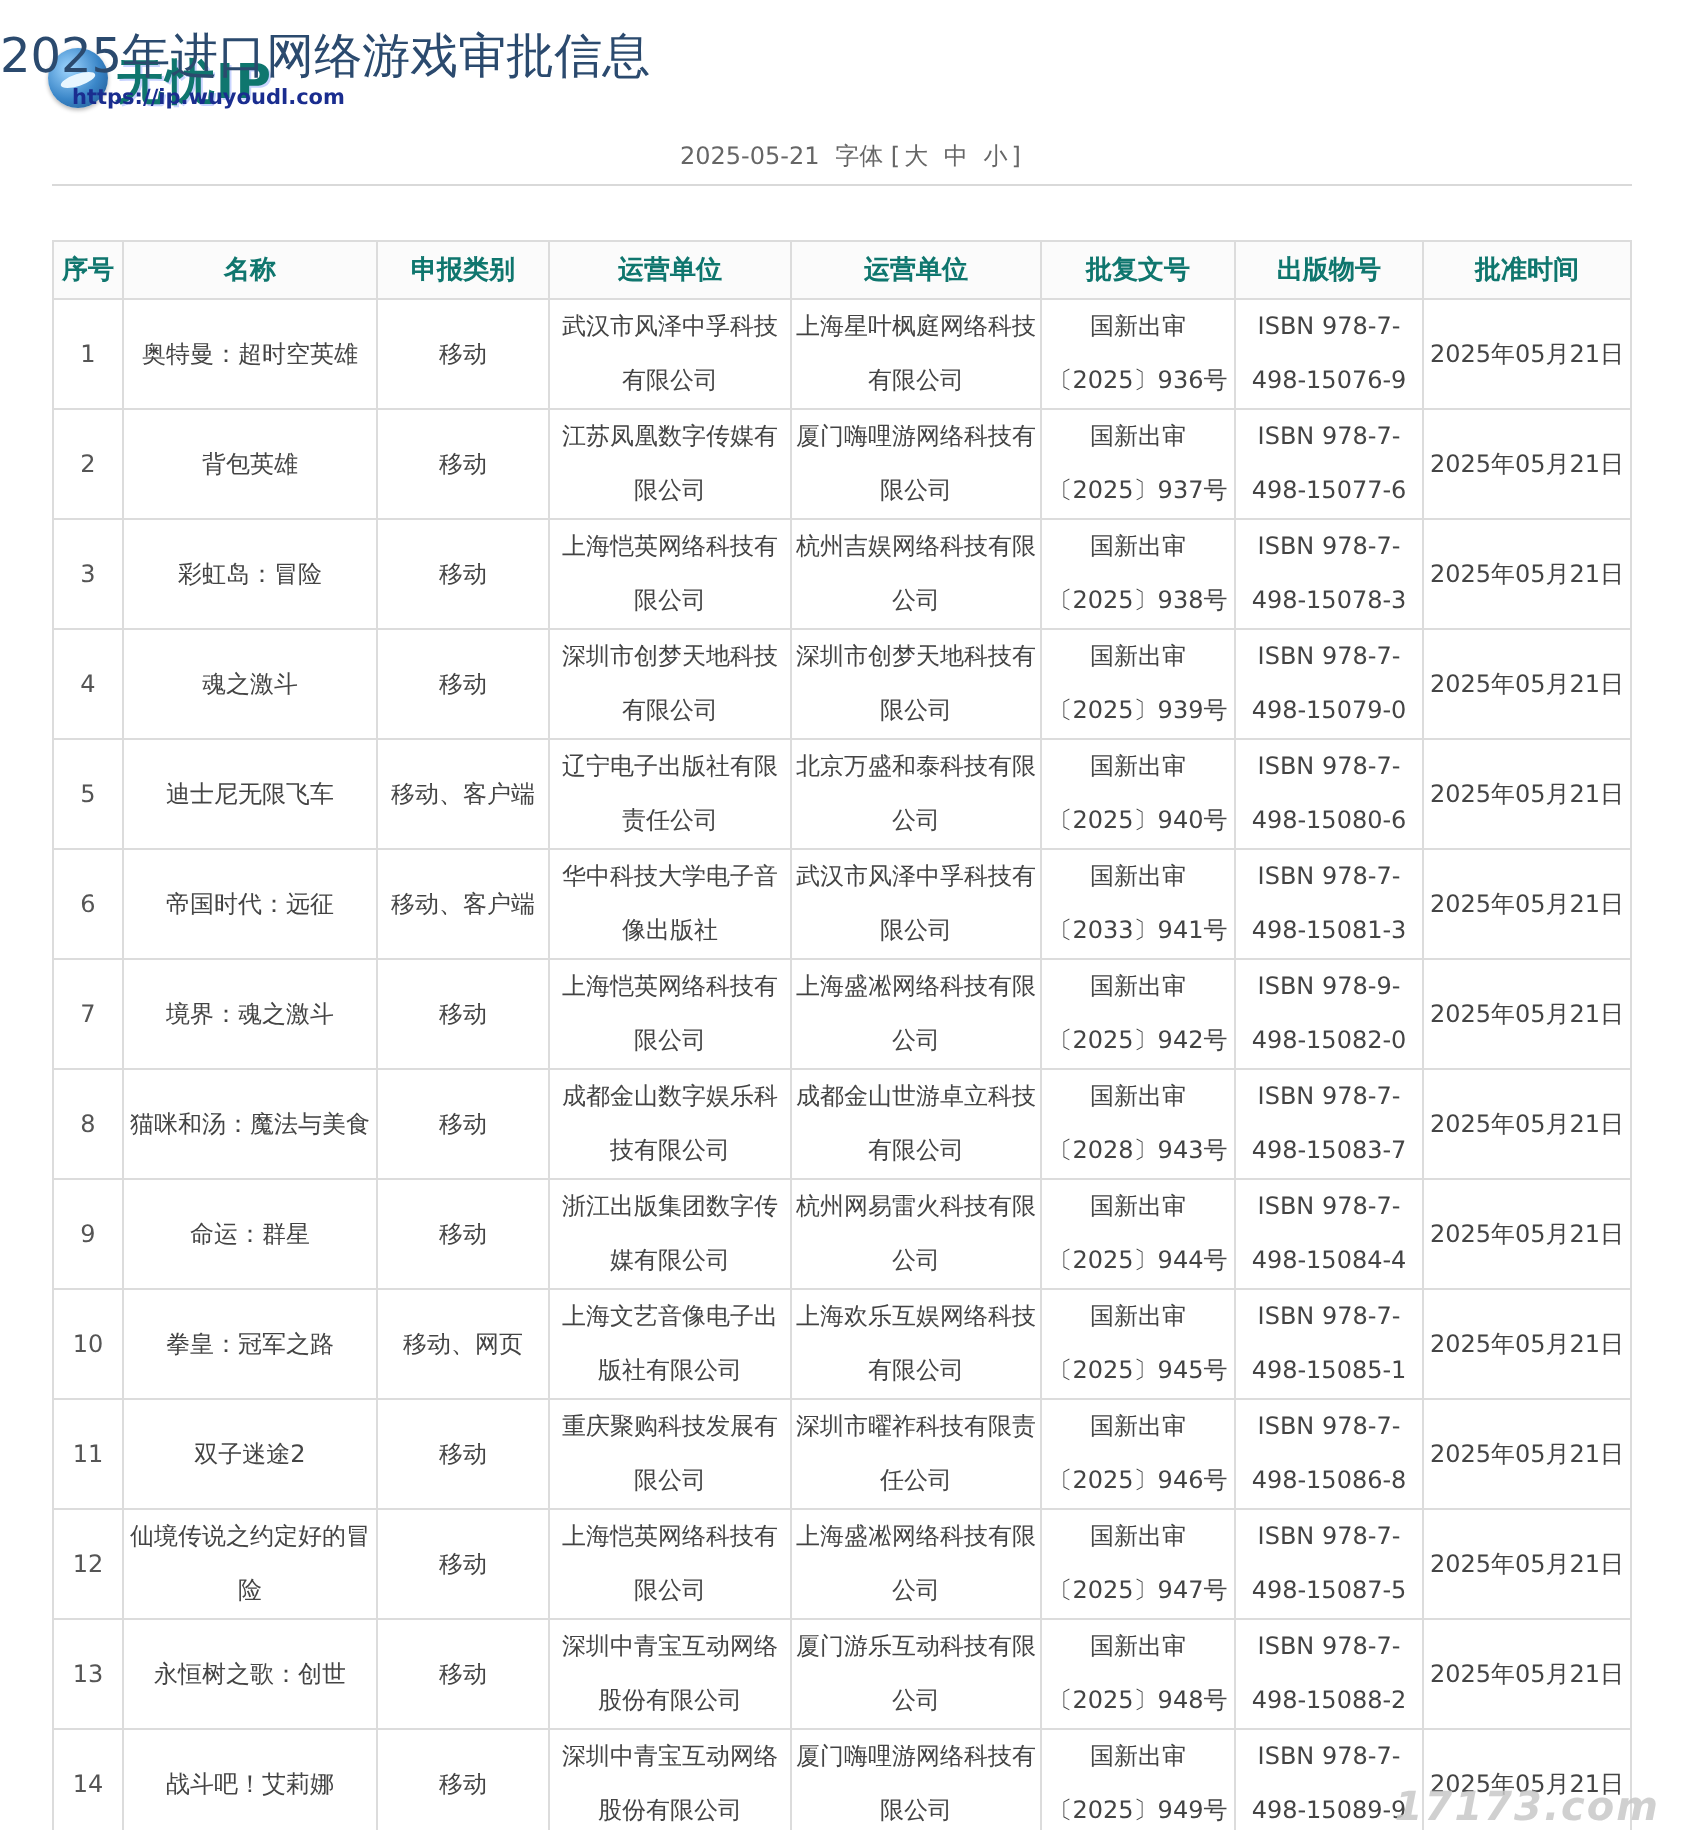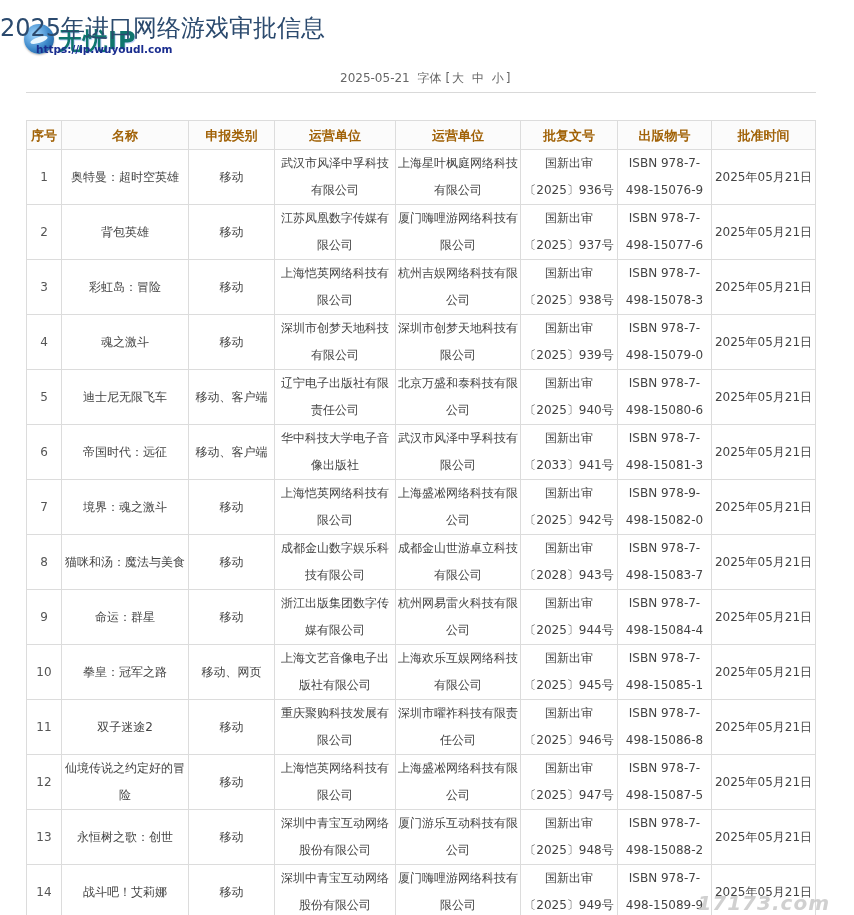--- a/index.html
+++ b/index.html
@@ -17,21 +17,21 @@
                white-space:nowrap; font-family:"DejaVu Sans",sans-serif;padding-left:16px; }
   .title { position:absolute; left:0; width:854px; top:12px; text-align:left; padding-left:0;
            font-size:24px; color:#2b4a6e; }
   .meta { position:absolute; left:340px; top:70px; font-size:12px; color:#666; white-space:nowrap; }
   .meta .date { margin-right:4px; }
   .meta a { color:#666; text-decoration:none; margin:0 2px; }
   .rule { position:absolute; left:26px; right:38px; top:92px; height:1px; background:#d9d9d9; }
   table { position:absolute; left:26px; top:120px; border-collapse:collapse; table-layout:fixed; }
   th, td { border:1px solid #dcdcdc; text-align:center; vertical-align:middle; padding:0 2px;
            font-size:12px; line-height:27px; color:#444; }
-  th { height:28px; color:#a16207; font-weight:bold; font-size:13px; background:#fbfbfb; }
+  th { height:28px; color:#0f766e; font-weight:bold; font-size:13px; background:#fbfbfb;font-family:Liberation Mono, monospace; }
   td { height:53px; }
   td.c0 { color:#555; }
   .watermark { position:absolute; right:24px; top:891px; font-size:20px; font-weight:bold; font-style:italic;
                color:rgba(200,200,200,0.85); letter-spacing:1px; font-family:"DejaVu Sans",sans-serif; }
 </style>
 </head>
 <body>
 
 <div class="logo">
   <div class="ufo"></div>

